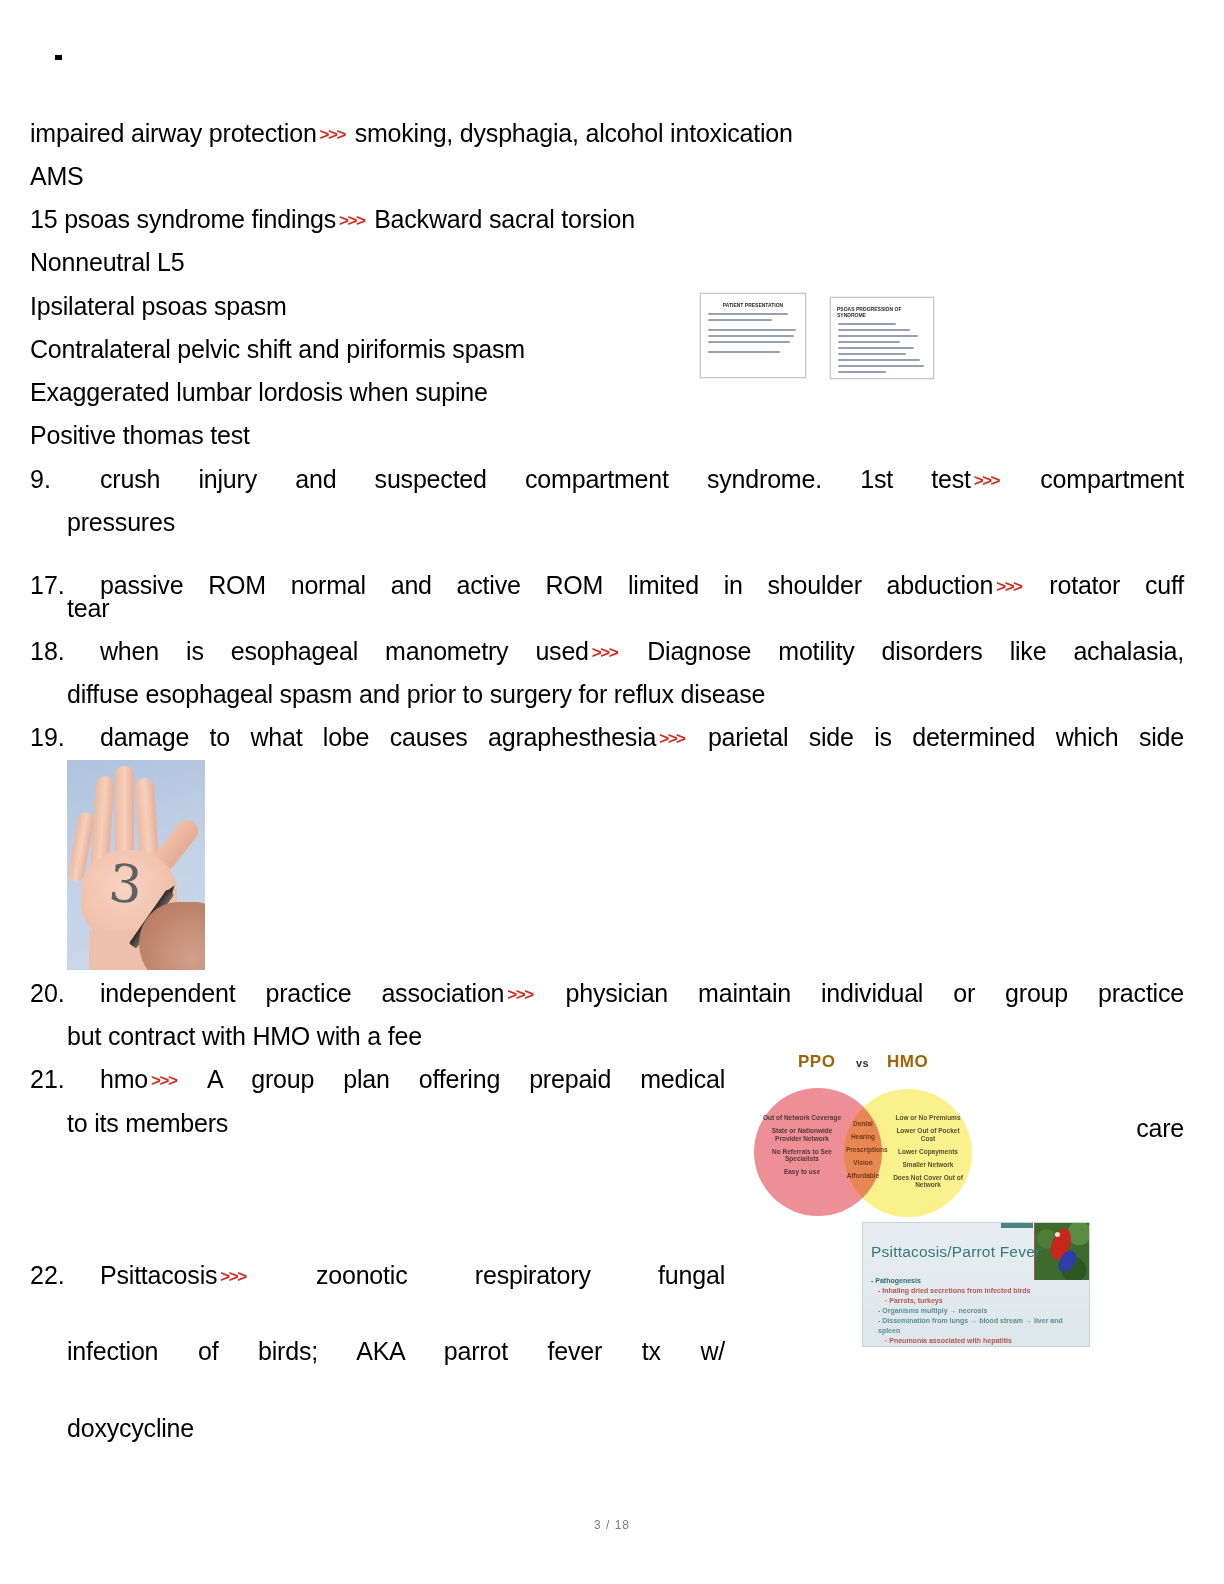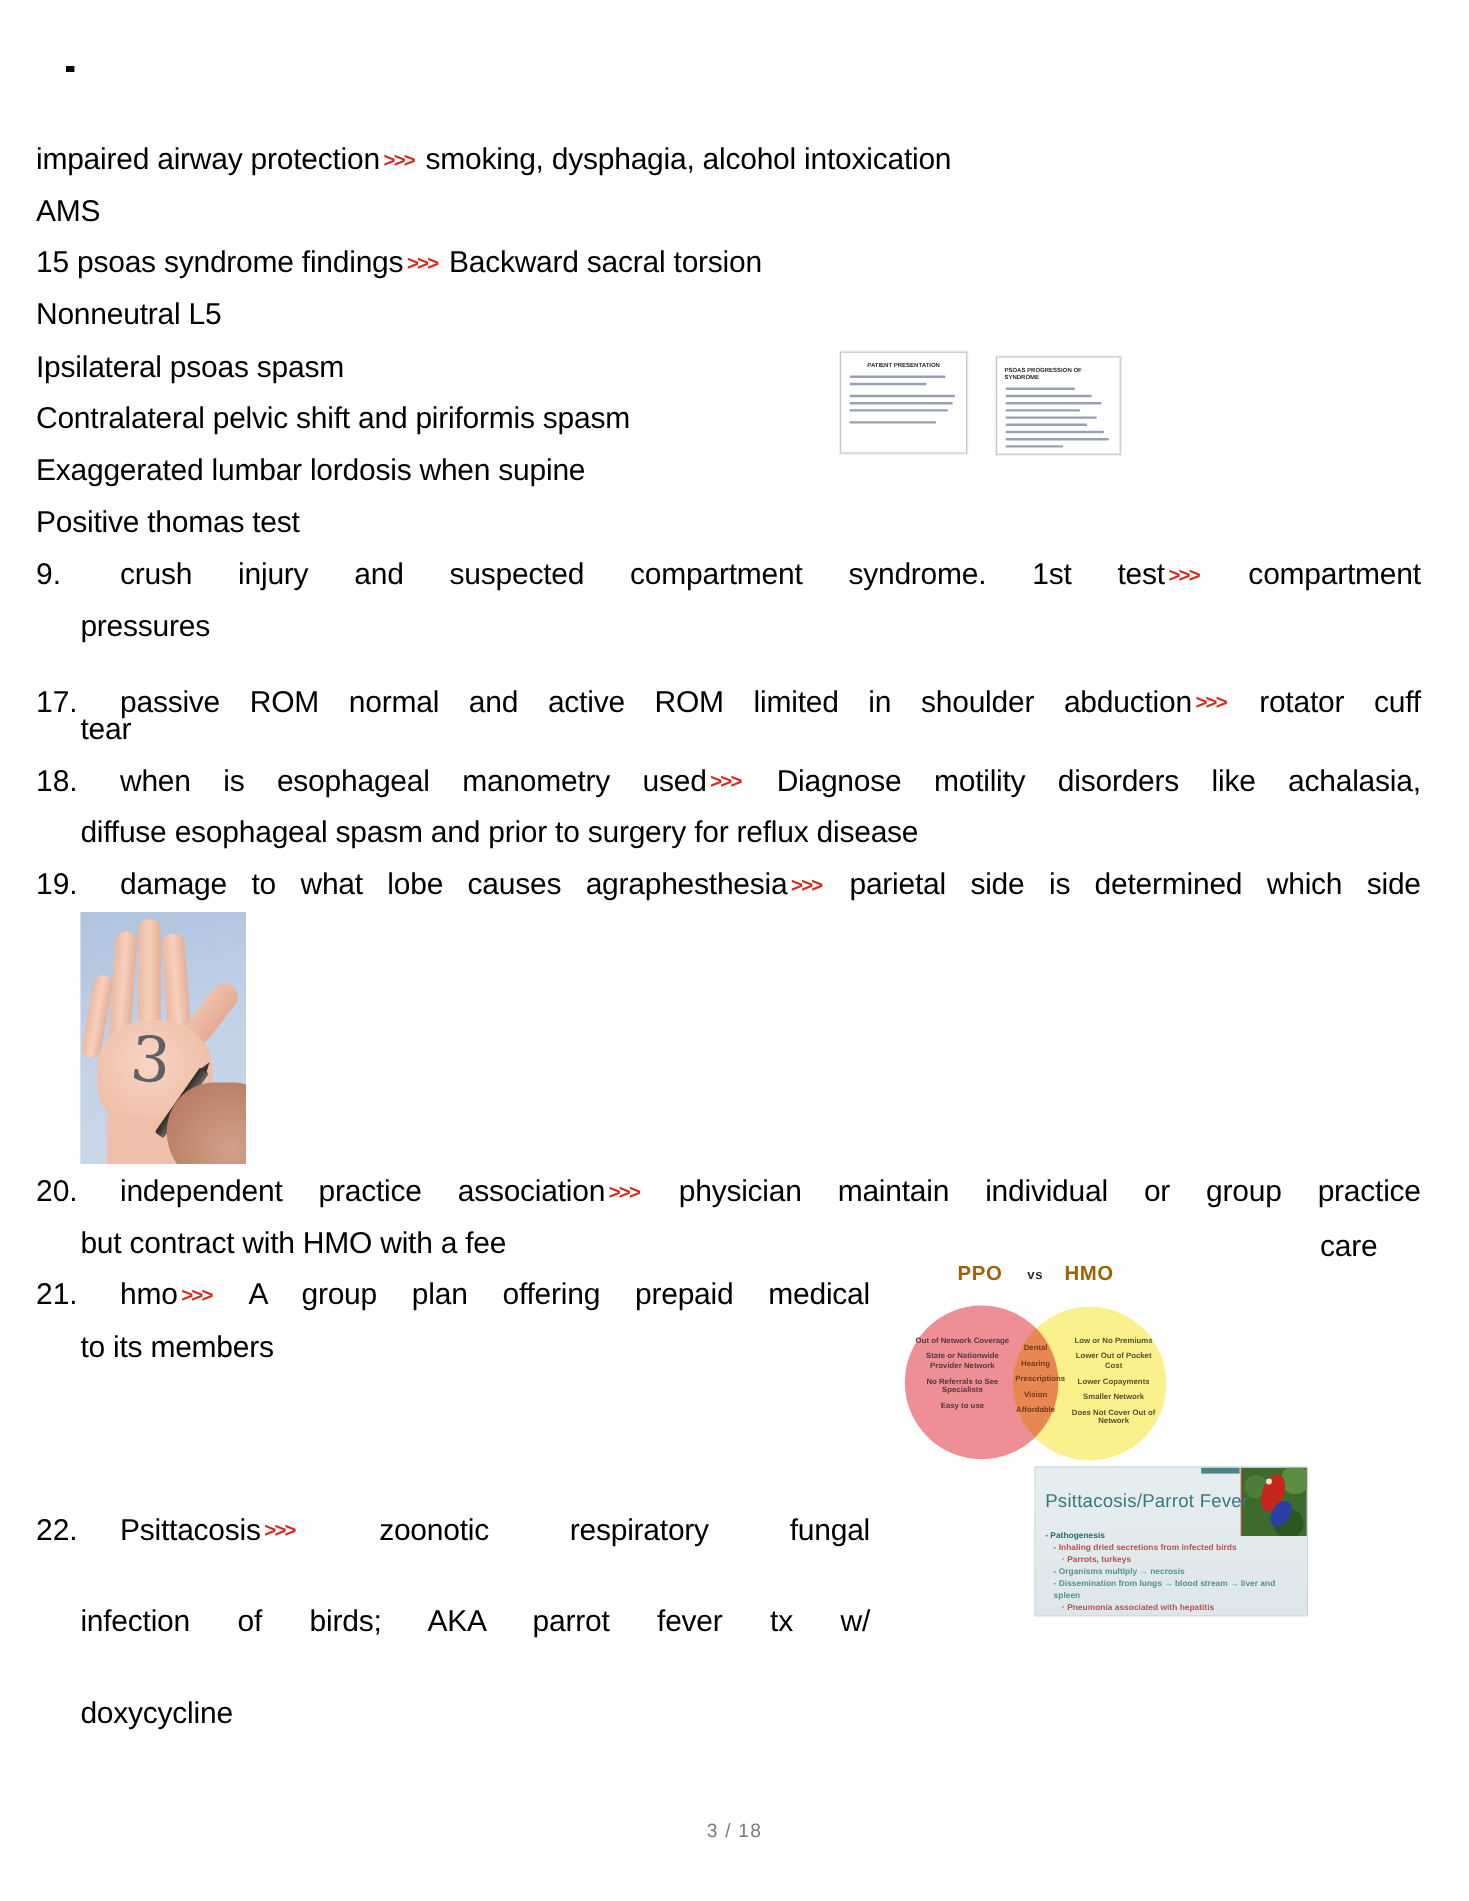--- a/index.html
+++ b/index.html
@@ -64,21 +64,21 @@
   .pl.head{color:#2e6a6d;margin-top:4px}
   .pl.red{color:#b9544d}
   .pl.teal{color:#5a9094}
   .pl.blue{color:#7382b0}
   .pl.l1{padding-left:7px}
   .pl.l2{padding-left:14px}
   .pl.head::before{content:"- "}
   .pl.l1::before{content:"- "}
   .pl.l2::before{content:"\00B7  "}
 
-  .footer{position:absolute;top:1518px;left:0;width:100%;text-align:center;font-size:16px;color:#7b7b7b;letter-spacing:1px}
+  .footer{position:absolute;top:1518px;left:0;width:100%;text-align:center;font-size:12px;color:#7b7b7b;letter-spacing:1px}
 </style>
 </head>
 <body>
 
 <div class="stray"></div>
 
 <div class="line" style="top:118px"><span>impaired airway protection</span><span class="arrow">&gt;&gt;&gt;</span><span> smoking, dysphagia, alcohol intoxication</span></div>
 <div class="line" style="top:161px">AMS</div>
 <div class="line" style="top:204px"><span>15 psoas syndrome findings</span><span class="arrow">&gt;&gt;&gt;</span><span> Backward sacral torsion</span></div>
 <div class="line" style="top:247px">Nonneutral L5</div>
@@ -138,21 +138,21 @@
   <div class="tbar" style="width:86px"></div>
   <div class="tbar" style="width:48px"></div>
 </div>
 
 <div class="num" style="top:978px">20.</div>
 <div class="line just" style="top:978px;left:100px;width:1084px"><span>independent practice association</span><span class="arrow">&gt;&gt;&gt;</span><span> physician maintain individual or group practice</span></div>
 <div class="line" style="top:1021px;left:67px">but contract with HMO with a fee</div>
 
 <div class="num" style="top:1064px">21.</div>
 <div class="line just" style="top:1064px;left:100px;width:625px"><span>hmo</span><span class="arrow">&gt;&gt;&gt;</span><span> A group plan offering prepaid medical</span></div>
-<div class="line" style="top:1024px;left:1100px;width:84px;text-align:left;white-space:normal">care</div>
+<div class="line" style="top:1113px;left:1100px;width:84px;text-align:right;white-space:normal">care</div>
 <div class="line" style="top:1108px;left:67px">to its members</div>
 
 <div class="venn">
   <span class="vt ppo">PPO</span>
   <span class="vt vs">vs</span>
   <span class="vt hmo">HMO</span>
   <div class="vc left"></div>
   <div class="vc right"></div>
   <div class="vcol l">
       <div class="vitem">Out of Network Coverage</div>

